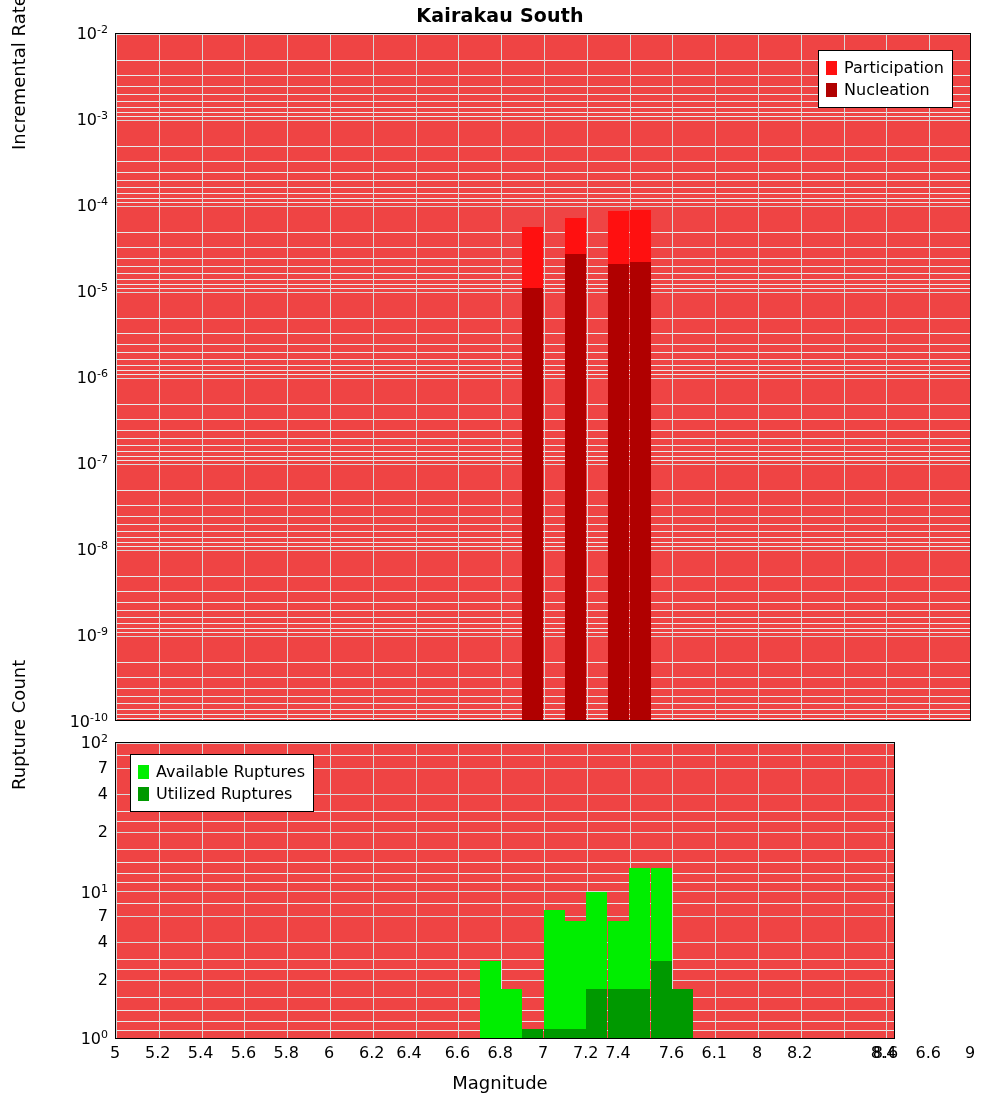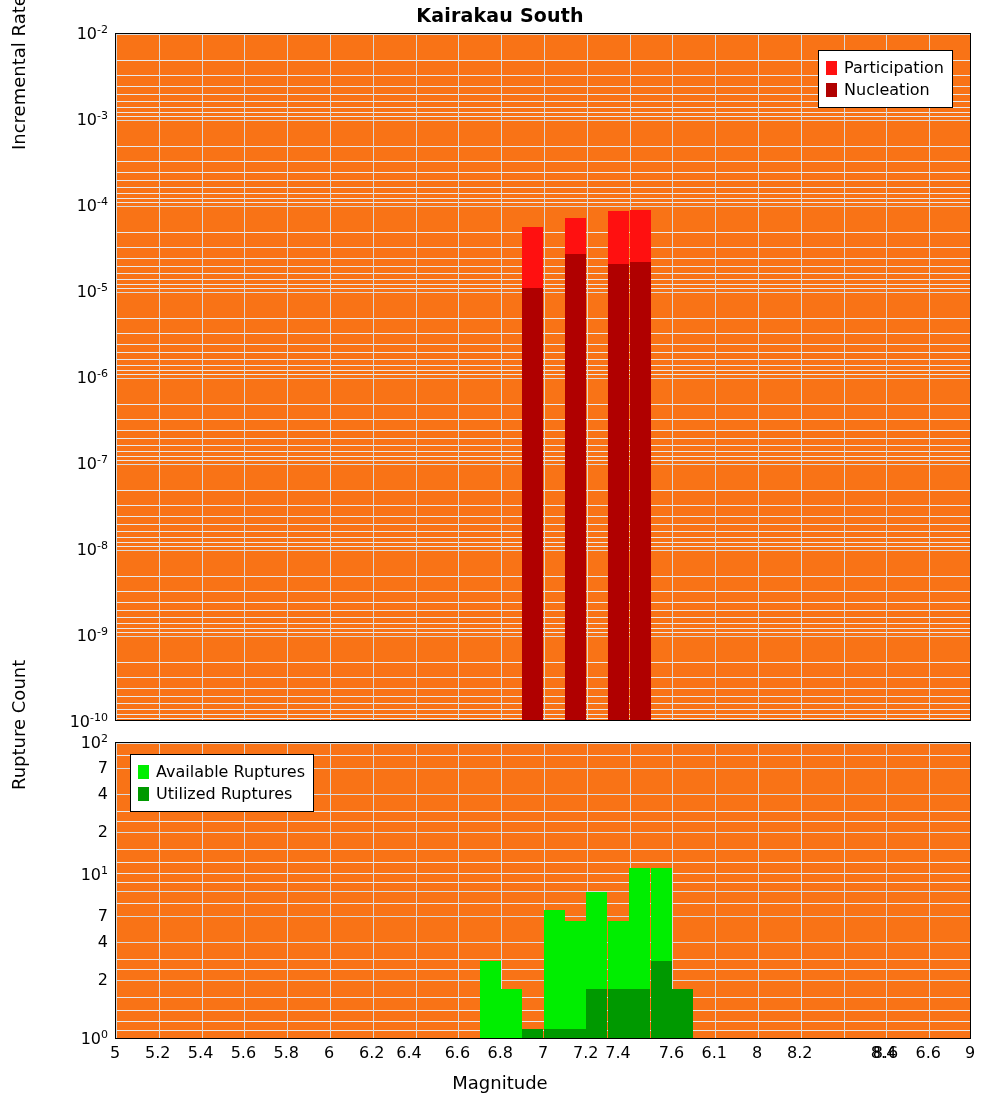--- a/index.html
+++ b/index.html
@@ -13,29 +13,29 @@
 
   
   #title{
     position:absolute;left:0;top:4px;width:1000px;text-align:center;
     font-size:19px;font-weight:bold;letter-spacing:0.2px;
   }
 
   
   .plot{
     position:absolute;
-    background:#f97316;
+    background:#ef4444;
     border:1px solid #000;
     box-sizing:border-box;
     overflow:hidden;
   }
   
   #panel-top{left:115px;top:33px;width:856px;height:688px;}
   
-  #panel-bottom{left:115px;top:742px;width:856px;height:297px;}
+  #panel-bottom{left:115px;top:742px;width:780px;height:297px;}
 
   .gridline{position:absolute;left:0;width:100%;height:1px;background:#e8e8e8;}
   .vgridline{position:absolute;top:0;height:100%;width:1px;background:#e8e8e8;}
   .gridline.major{background:#d9d9d9;}
   .vgridline.major{background:#d9d9d9;}
 
   
   .bar{position:absolute;bottom:0;}
   .bar.participation{background:#ff1010;}
   .bar.nucleation{background:#b00000;}
@@ -304,21 +304,21 @@
         <span>Utilized Ruptures</span>
       </div>
     </div>
   </div>
 
   <div style="position:absolute;left:0px;top:742px;width:108px;height:297px;">
     <div class="ytick" style="top:0px;"><span>10</span><sup>2</sup></div>
     <div class="ytick" style="top:25px;">7</div>
     <div class="ytick" style="top:51px;">4</div>
     <div class="ytick" style="top:89px;">2</div>
-    <div class="ytick" style="top:132px;"><span>10</span><sup>1</sup></div>
+    <div class="ytick" style="top:150px;"><span>10</span><sup>1</sup></div>
     <div class="ytick" style="top:173px;">7</div>
     <div class="ytick" style="top:199px;">4</div>
     <div class="ytick" style="top:237px;">2</div>
     <div class="ytick" style="top:296px;"><span>10</span><sup>0</sup></div>
   </div>
 
   <div id="ylabel-bottom">Rupture Count</div>
 
   <div style="position:absolute;left:115px;top:1043px;width:856px;height:24px;">
     <div class="xtick" style="left:0px;">5</div>

